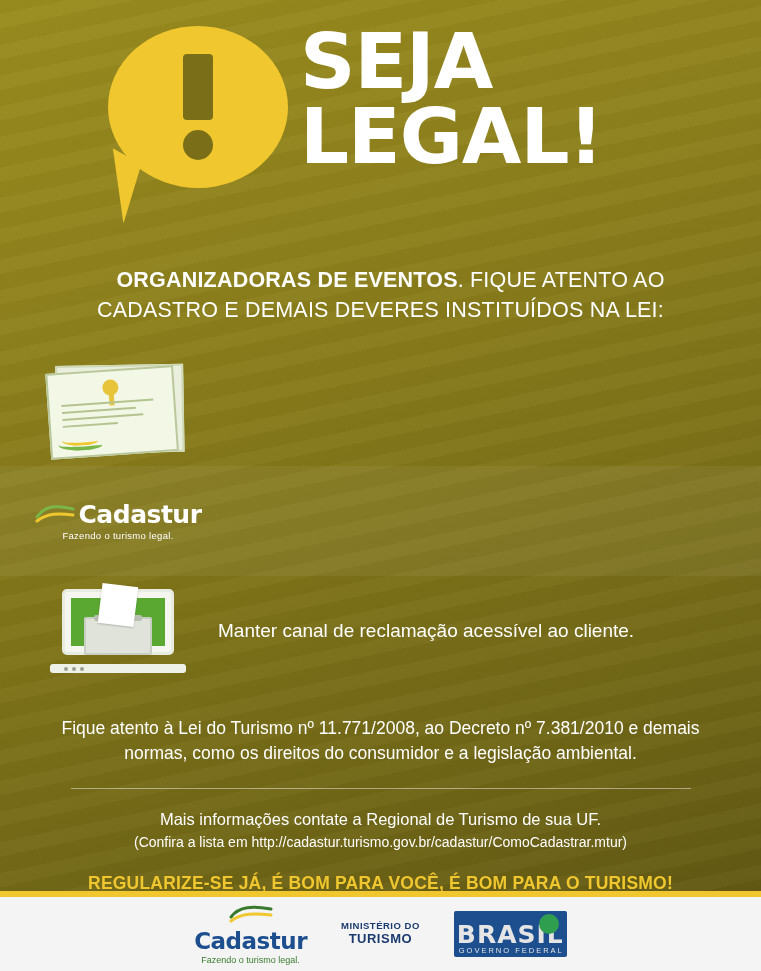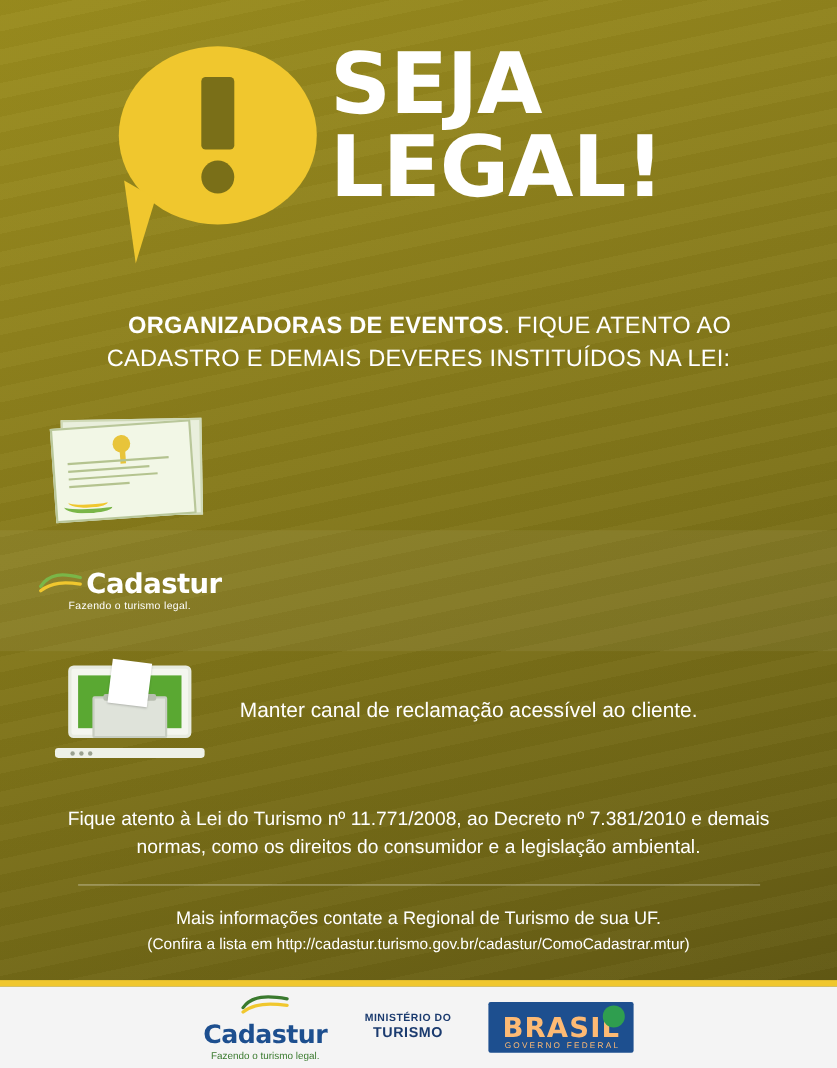--- a/index.html
+++ b/index.html
@@ -30,21 +30,20 @@
     );
     pointer-events: none;
   }
   .content { position: relative; z-index: 2; }
 
   
   .header {
     position: relative;
     height: 218px;
     padding-top: 38px;
-    margin-top: 16px;
   }
   .bubble-wrap {
     position: absolute;
     left: 108px;
     top: 26px;
     width: 190px;
     height: 192px;
   }
   .bubble {
     position: absolute;
@@ -328,24 +327,24 @@
   .f-cadastur .name {
     font-size: 23px; font-weight: bold; color: #1d4f8f;
     font-family: "DejaVu Sans", sans-serif; letter-spacing: -0.5px;
   }
   .f-cadastur .slogan { font-size: 9px; color: #3a7a2e; margin-top: 1px; }
   .f-min { text-align: center; color: #1b3b6f; line-height: 1.15; }
   .f-min .l1 { font-size: 9.5px; font-weight: bold; letter-spacing: 0.5px; }
   .f-min .l2 { font-size: 13px; font-weight: bold; letter-spacing: 0.5px; }
   .f-brasil {
     position: relative;
-    width: 132px; height: 46px;
+    width: 113px; height: 46px;
     background: #1d4f8f;
     display: flex; align-items: center; justify-content: center;
-    color: #fdba74; border-radius: 2px;
+    color: #e5e5e5; border-radius: 2px;
   }
   .f-brasil .word {
     font-size: 25px; font-weight: bold; letter-spacing: 1px;
     font-family: "DejaVu Sans", sans-serif;
   }
   .f-brasil .sub {
     position: absolute; bottom: 2px; left: 2px; right: 0;
     text-align: center; font-size: 7.5px; letter-spacing: 2px;
   }
   .f-brasil .globe {
@@ -442,20 +441,21 @@
 
     <div class="lawnote">Fique atento à Lei do Turismo nº 11.771/2008, ao Decreto nº 7.381/2010 e demais normas, como os direitos do consumidor e a legislação ambiental.</div>
 
     <div class="divider"></div>
 
     <div class="moreinfo">
       <div>Mais informações contate a Regional de Turismo de sua UF.</div>
       <div class="small">(Confira a lista em http://cadastur.turismo.gov.br/cadastur/ComoCadastrar.mtur)</div>
     </div>
 
+    <div class="cta">REGULARIZE-SE JÁ, É BOM PARA VOCÊ, É BOM PARA O TURISMO!</div>
 
   </div>
 
   <div class="gold-bar"></div>
 
   <div class="footer">
     <div class="f-cadastur">
       <svg width="44" height="20" viewBox="0 0 44 20">
         <path d="M2 13 C10 2, 24 2, 42 5" stroke="#3a7a2e" stroke-width="3" fill="none" stroke-linecap="round"></path>
         <path d="M2 17 C12 9, 26 9, 42 11" stroke="#f0c72e" stroke-width="3" fill="none" stroke-linecap="round"></path>

